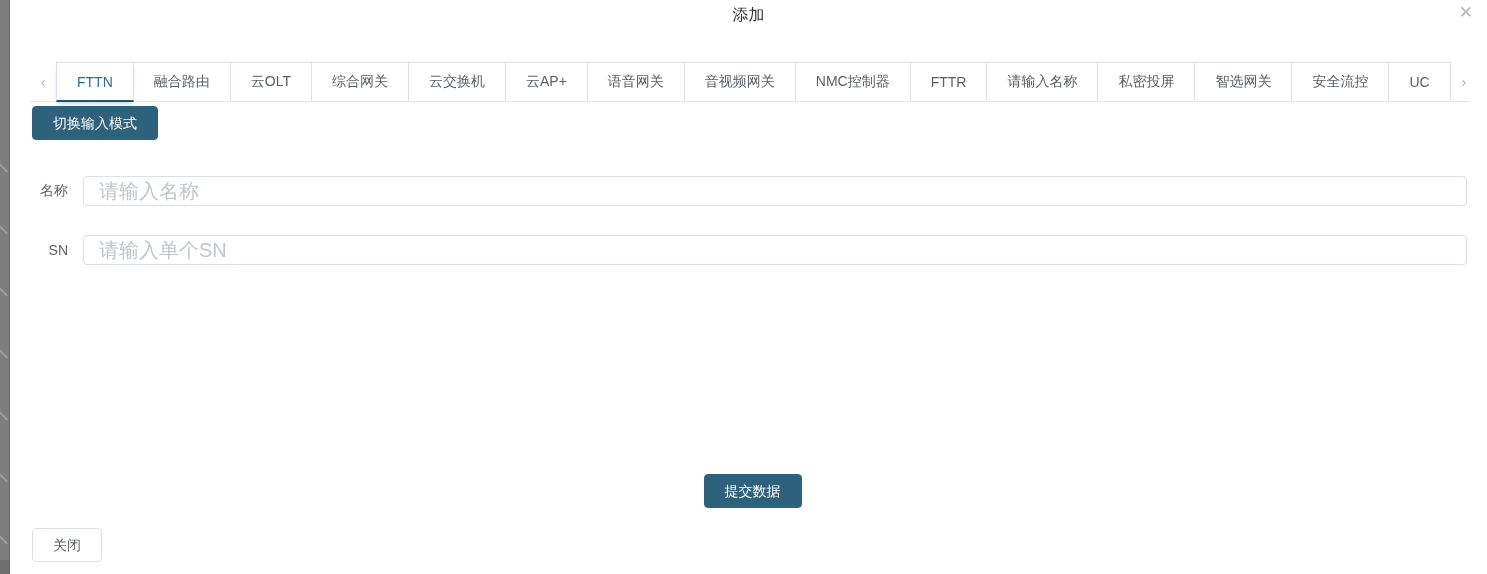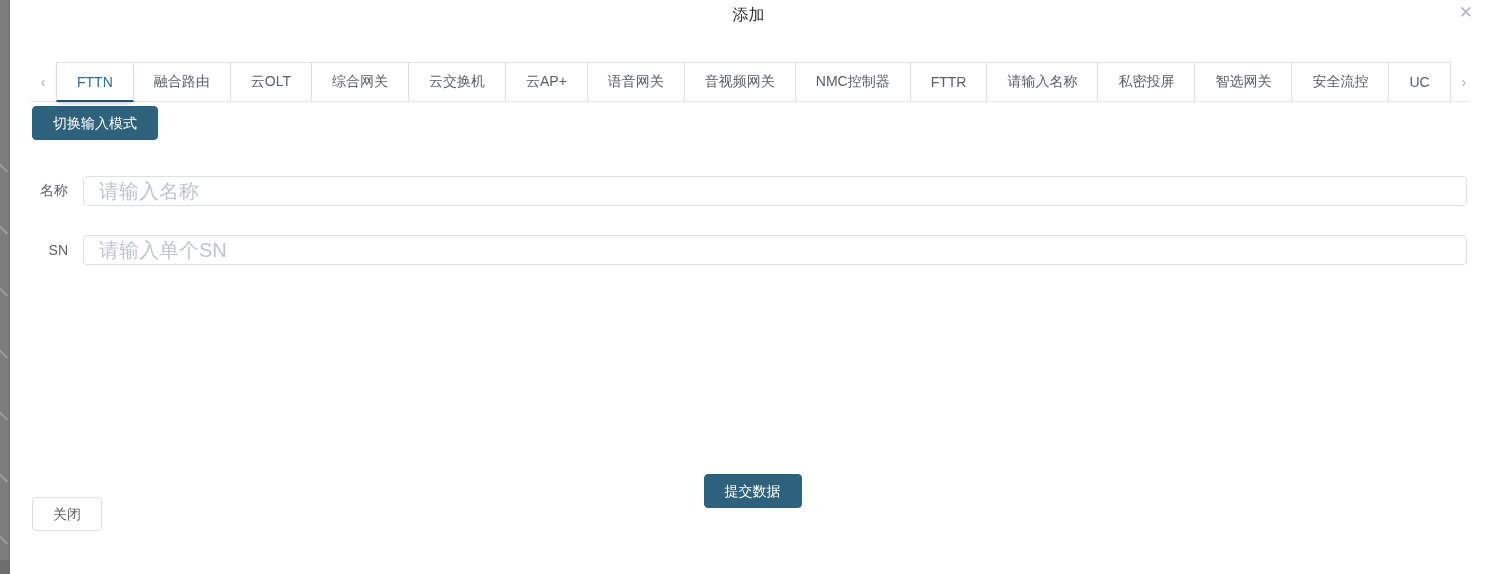--- a/index.html
+++ b/index.html
@@ -84,21 +84,21 @@
   .form-row input {
     flex: 1; height: 30px; padding: 0 15px;
     border: 1px solid #dcdfe6; border-radius: 4px;
     font-family: inherit; font-size: 20px; color: #606266;
     outline: none; background: #fff;
   }
   .form-row input::placeholder { color: #c0c4cc; }
 
   .submit-wrap { position: absolute; left: 8px; right: 0; top: 474px; text-align: center; }
 
-  .footer-close { position: absolute; left: 22px; top: 497px; }
+  .footer-close { position: absolute; left: 22px; top: 528px; }
 </style>
 </head>
 <body>
 
 <div class="stage">
 
   <div class="left-strip">
     <div class="cap"></div>
   <div class="strip-mark" style="top: 167px;"></div>
       <div class="strip-mark" style="top: 229px;"></div>

